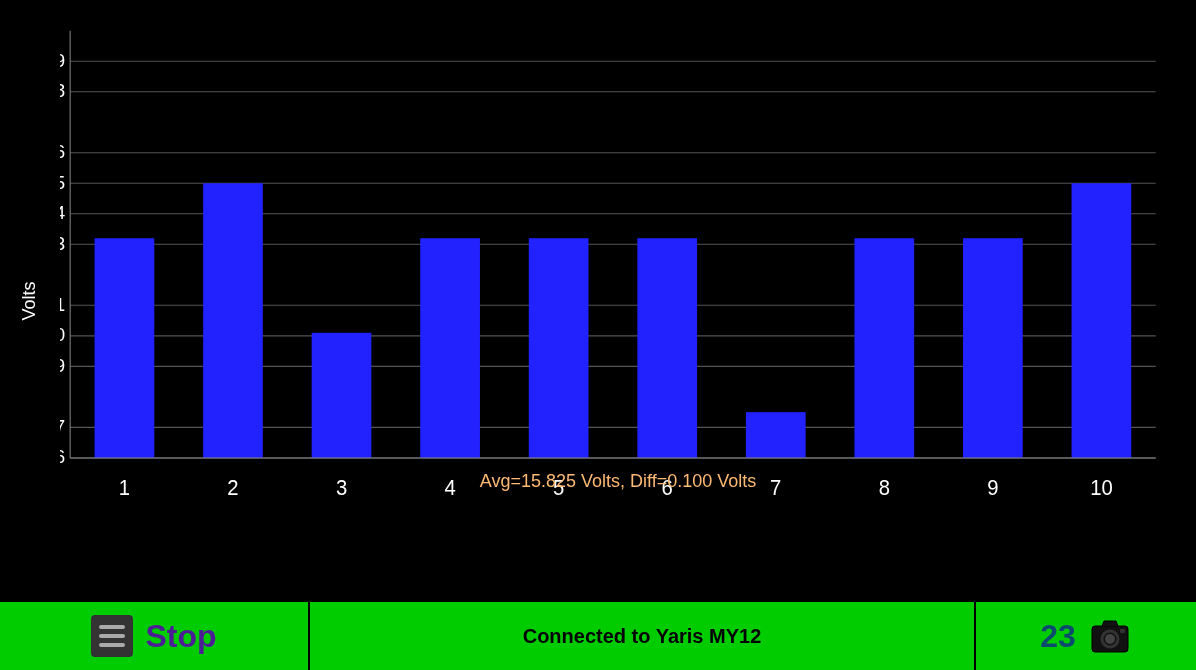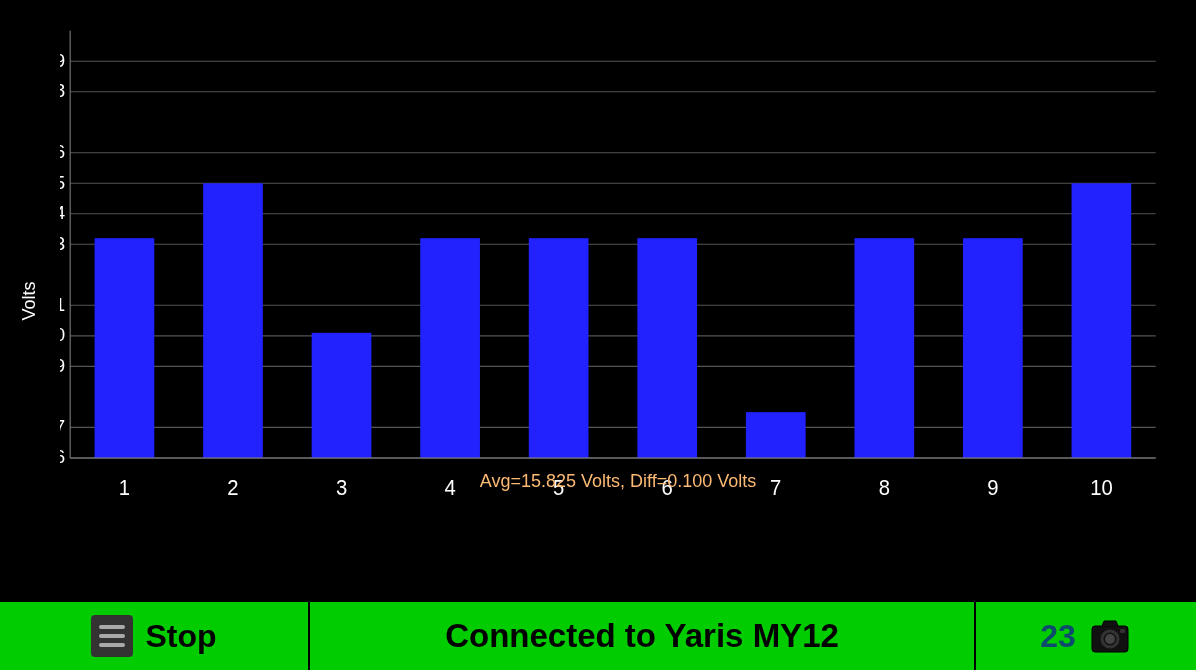--- a/index.html
+++ b/index.html
@@ -66,26 +66,26 @@
     #stop-icon {
       width: 42px;
       height: 42px;
       background: #333;
       border-radius: 4px;
       flex-shrink: 0;
     }
     #stop-label {
       font-size: 32px;
       font-weight: bold;
-      color: #000000;
+      color: #4c1d95;
     }
     #connection-section {
       flex: 1;
       border-right: 2px solid #000;
-      font-size: 33px;
+      font-size: 20px;
       font-weight: bold;
       color: #000;
     }
     #count-section {
       width: 220px;
       gap: 12px;
     }
     #count-value {
       font-size: 32px;
       font-weight: bold;

